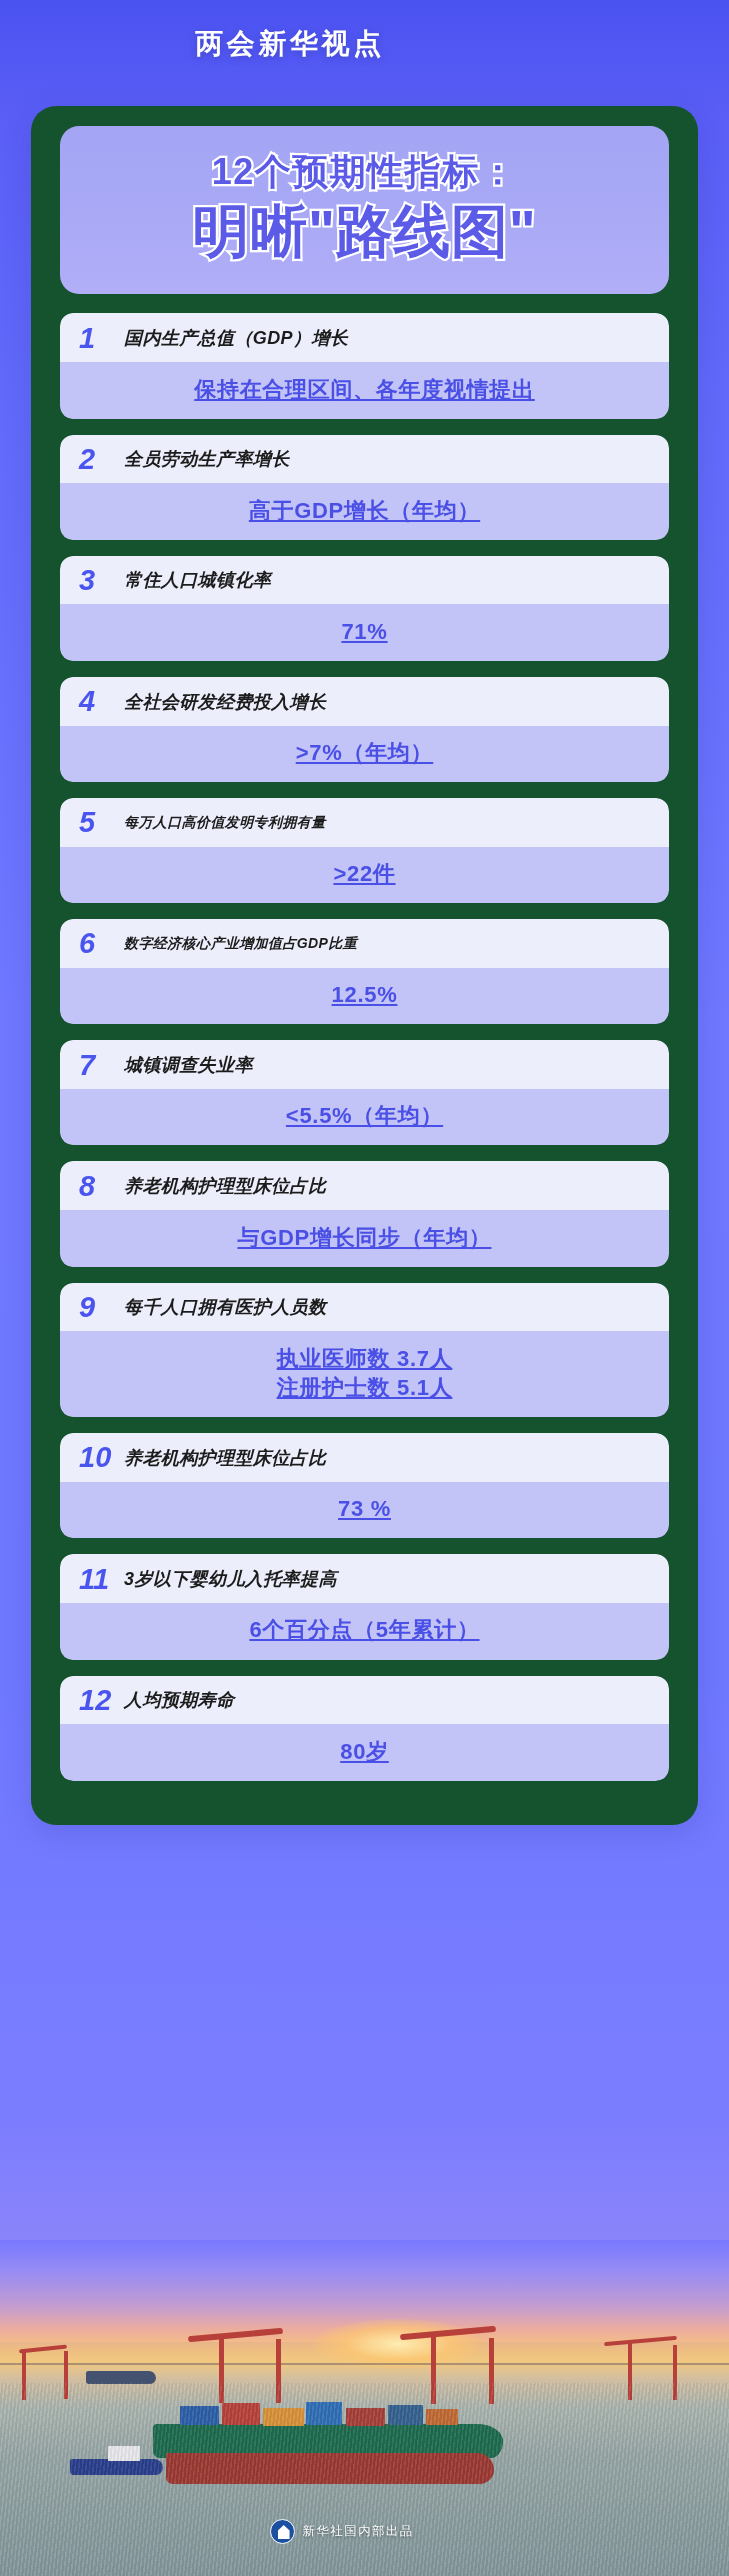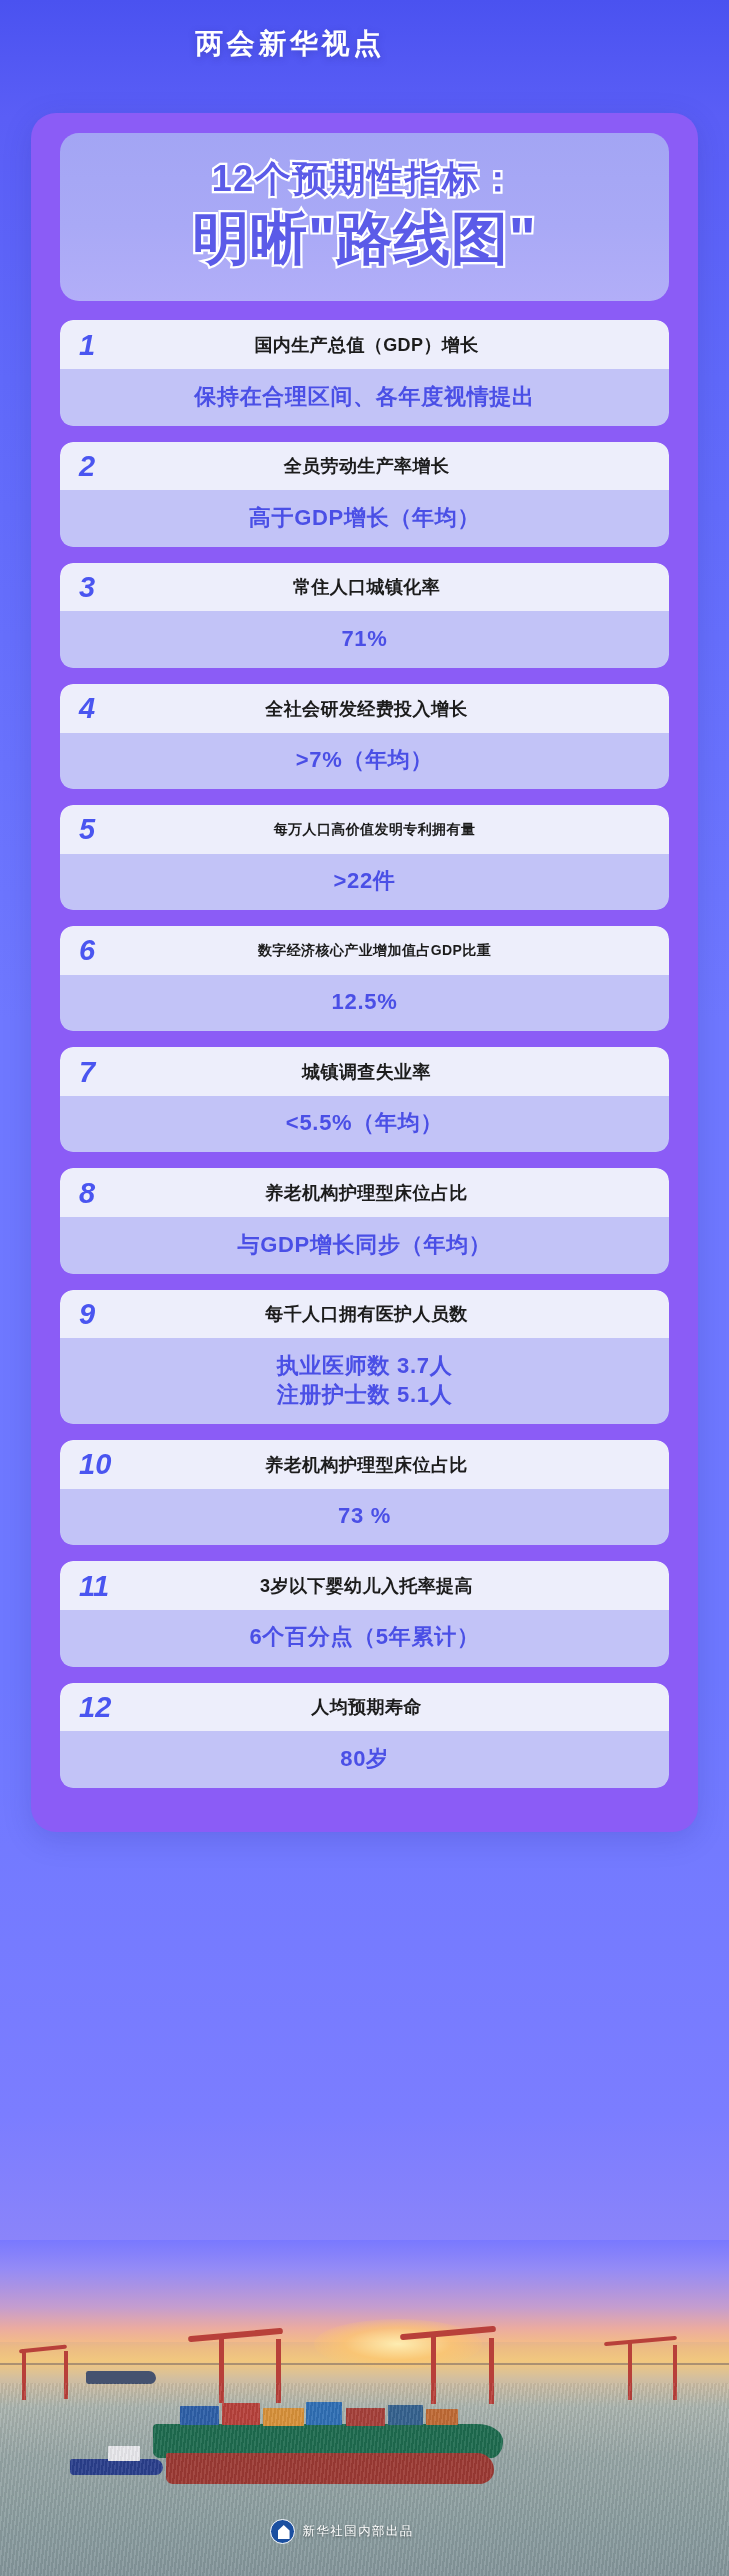--- a/index.html
+++ b/index.html
@@ -93,23 +93,23 @@
     color: #ffffff;
     font-size: 28px;
     font-weight: bold;
     letter-spacing: 3.6px;
     text-shadow: 0 1.5px 7.3px rgba(40,40,140,0.35);
   }
 
   
   #main-card {
     position: absolute;
-    left: 31px; top: 113px;
+    left: 31px; top: 106px;
     width: 667px;
-    background: #8b5cf6;
+    background: #14532d;
     border-radius: 25px;
     padding: 10.2px 16px 28px 16px;
     box-shadow: 0 7.3px 29px rgba(40,40,140,0.18);
   }
 
   
   #title-card {
     margin: 10.2px 13px 19px 13px;
     background: linear-gradient(180deg, #a3a5f4 0%, #a9a9f6 55%, #b2aef8 100%);
     border-radius: 19px;
@@ -145,38 +145,39 @@
     font-size: 29px;
     font-weight: bold;
     font-style: italic;
     line-height: 1;
     width: 45px;
     flex: 0 0 45px;
     text-align: left;
   }
   .item-label {
     flex: 1 1 auto;
-    text-align: center;
     color: #1c1c1c;
     font-size: 18px;
     font-weight: bold;
     padding-right: 41px;
     letter-spacing: 0.4px;
+    font-style: italic;
   }
   .item-label.tight { font-size: 14px; padding-right: 25px; }
   .item-value {
     background: #c2c3f7;
     color: #4a4fe6;
     font-size: 22px;
     font-weight: bold;
     text-align: center;
     padding: 12.4px 11.7px 14.6px 11.7px;
     border-radius: 0 0 13px 13px;
     letter-spacing: 0.7px;
     line-height: 1.34;
+    text-decoration: underline;
   }
   .item-value .vline { display: block; }
 
   
   #footer {
     position: absolute;
     left: 0; top: 2519px;
     width: 684px;
     display: flex;
     align-items: center;

